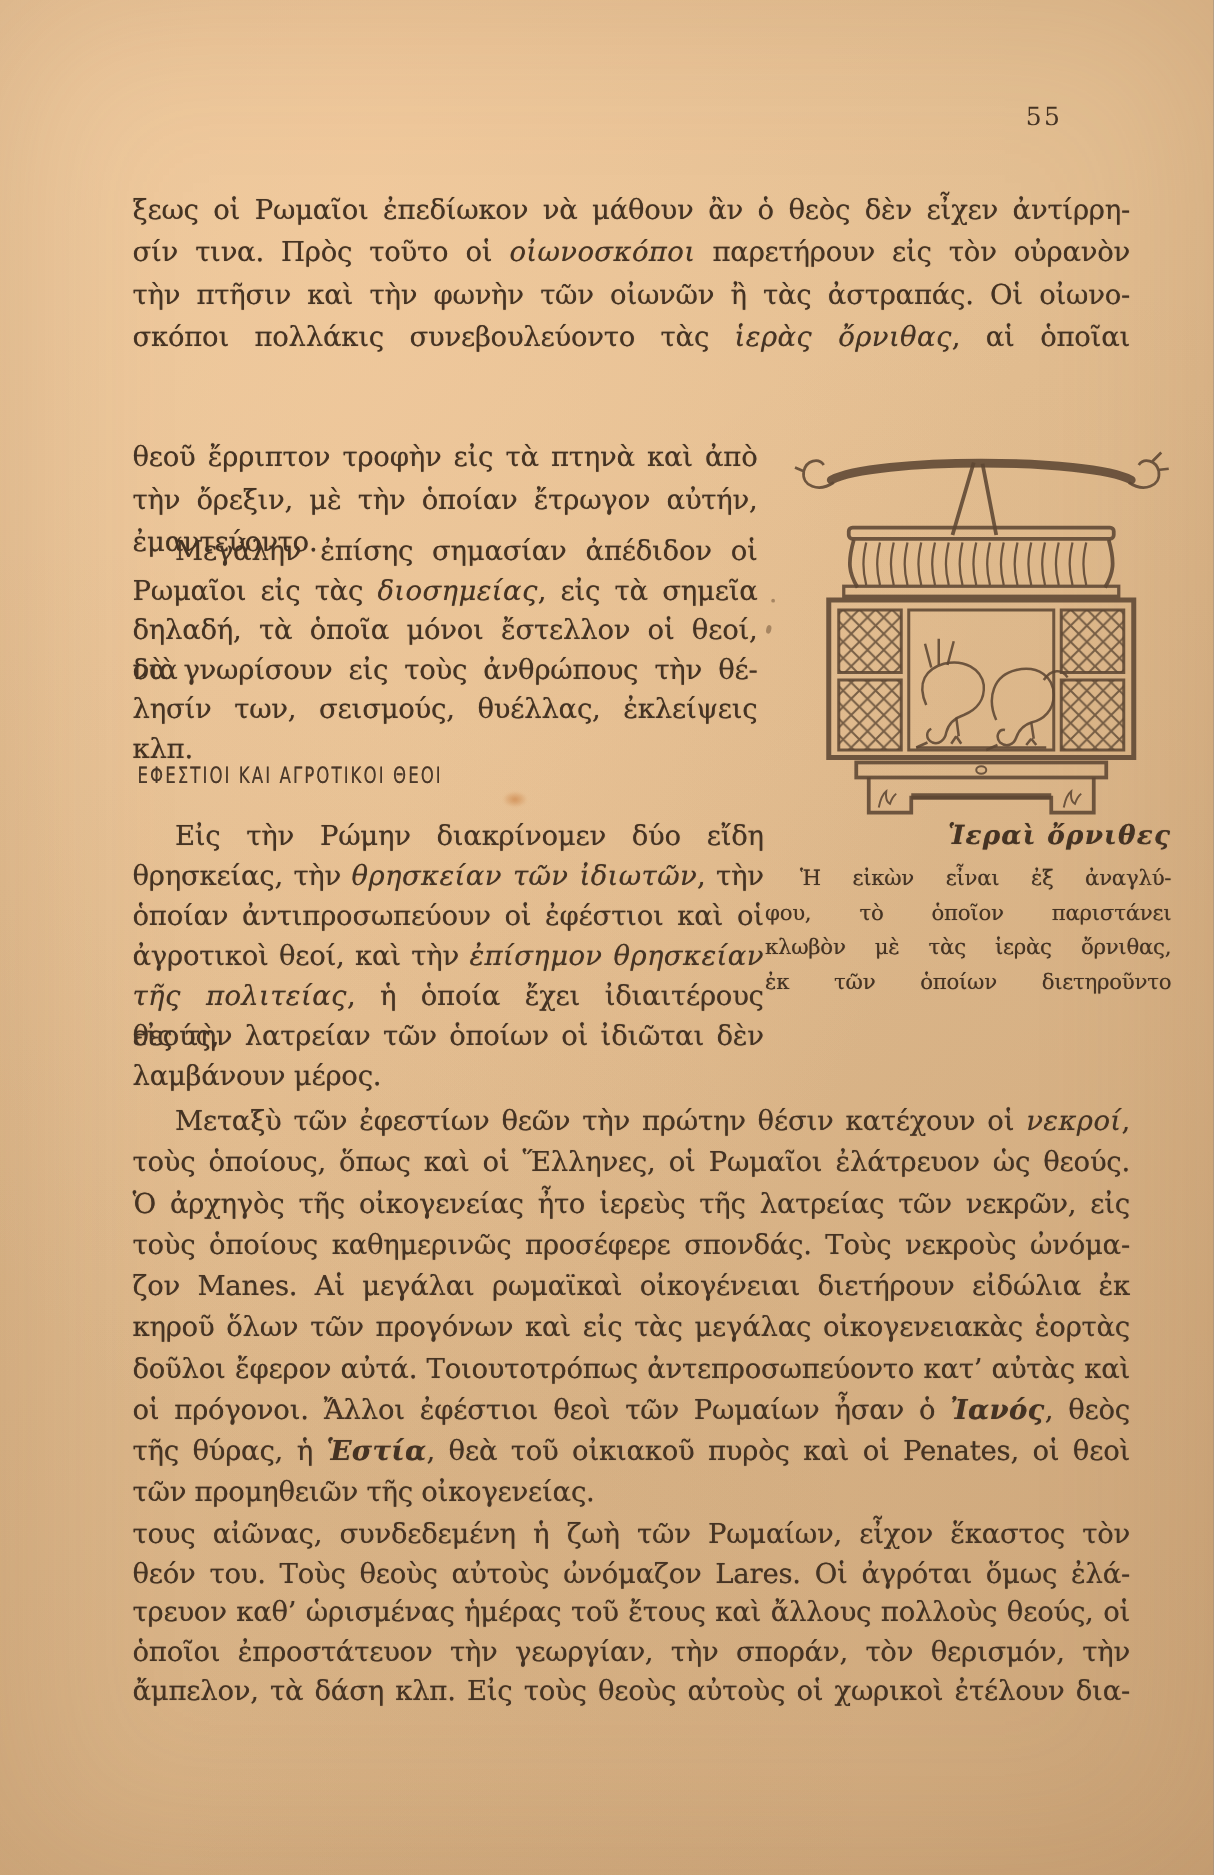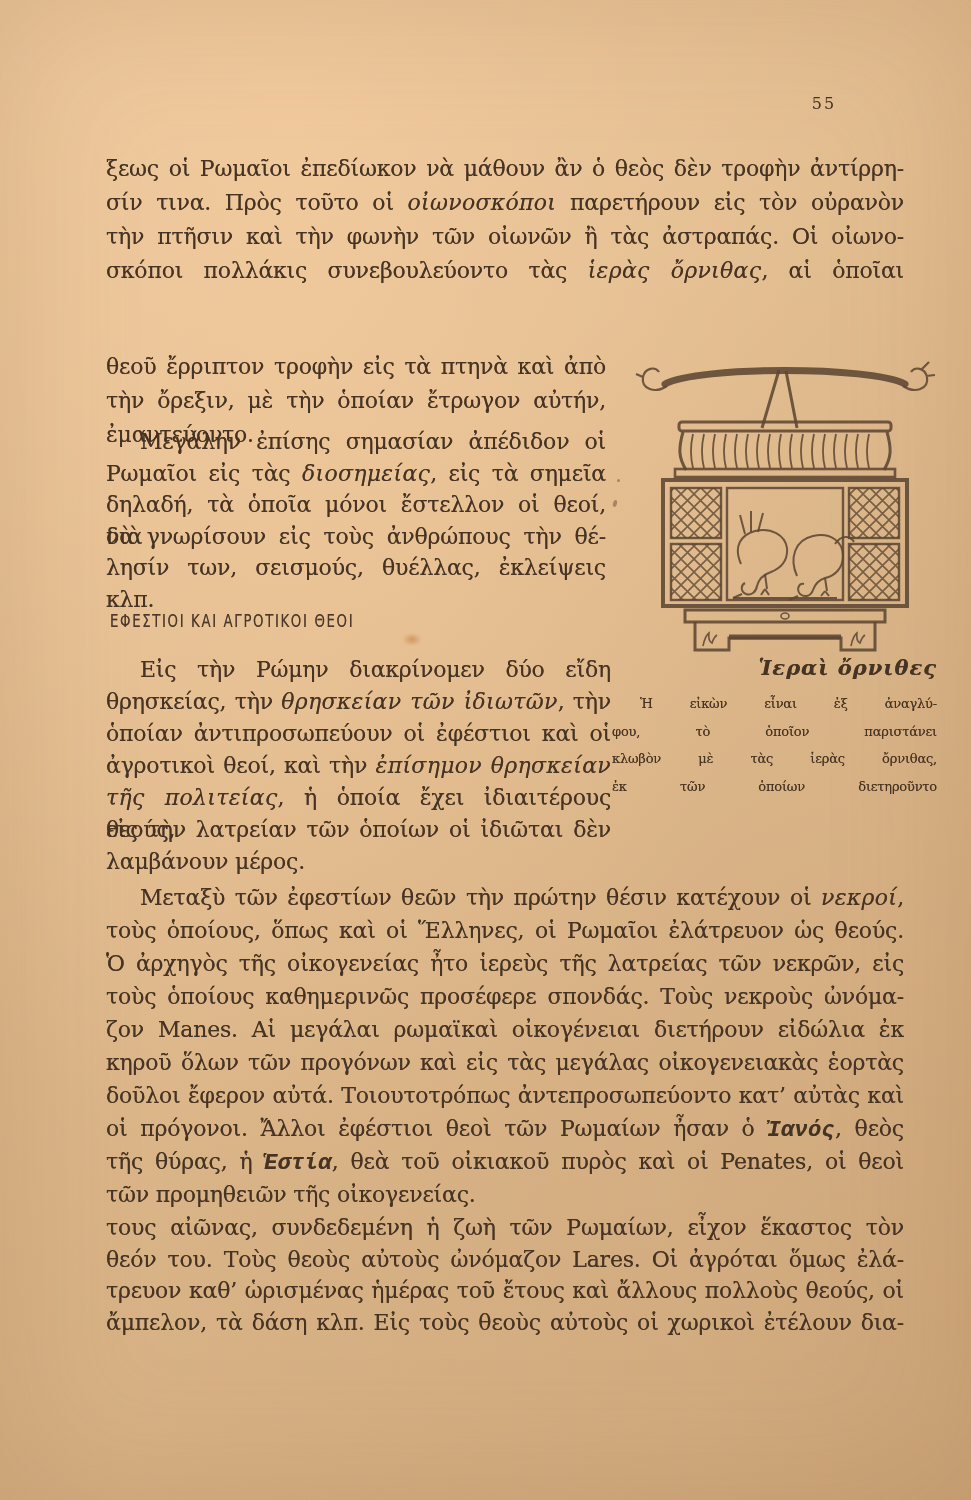--- a/index.html
+++ b/index.html
@@ -14,34 +14,34 @@
       linear-gradient(135deg,#eac89d 0%,#e2bd90 45%,#dab487 100%);
     box-shadow: inset 0 0 140px rgba(140,95,55,.22);
   }
   .blk { position:absolute; font-size:22px; letter-spacing:-0.2px; }
   .ln  { height:var(--lh,33px); line-height:var(--lh,33px);
          text-align:justify; text-align-last:justify;
          text-shadow:0 0 .6px rgba(69,51,35,.65); white-space:normal; }
   .ln.end { text-align-last:left; }
   .ln.ind { text-indent:34px; }
   em { font-style:italic; letter-spacing:.3px; }
-  em.bi { font-weight:bold;font-family:Liberation Mono, monospace; }
+  em.bi { font-weight:bold; }
 
-  #pagenum  { left:798px; top:94px;  width:52px; font-size:16px; text-align:center; letter-spacing:2px; }
+  #pagenum  { left:798px; top:81px;  width:52px; font-size:20px; text-align:right; letter-spacing:2px; }
   #para1a   { left:106px; top:152px; width:798px; --lh:34px; }
   #para1b   { left:106px; top:322px; width:500px;margin-top:28px; --lh:34px; }
   #para2    { left:106px; top:426px; width:500px; --lh:31.5px; }
   #heading  { left:110px; top:610px; font-family:"DejaVu Sans","Liberation Sans",sans-serif;
               font-size:18px; letter-spacing:2.2px; transform:scaleX(.74); transform-origin:left top;
               color:#4a382a; text-shadow:0 0 .5px rgba(74,56,42,.6); }
   #leftcol  { left:106px; top:654px; width:505px; --lh:32px; }
   #caption-title { left:612px; top:655px; width:325px; text-align:right; font-size:21px;
               font-style:italic; font-weight:bold; letter-spacing:1px;
               text-shadow:0 0 .6px rgba(69,51,35,.65); }
-  #caption  { left:612px; top:690px; width:325px; --lh:27.5px; font-size:13px; }
+  #caption  { left:612px; top:690px; width:325px; --lh:27.5px; font-size:17px; }
   #caption .ln.ind { text-indent:28px; }
   #para3    { left:106px; top:881px; width:798px; --lh:33px; }
   #para4    { left:106px; top:1212px; width:798px; --lh:31.5px; }
   #figure   { left:626px; top:338px; width:318px; height:316px; }
   #figure svg { width:100%; height:100%; }
   .wood { stroke:#5d4733; fill:none; stroke-opacity:.88; }
 
   .stain-red { position:absolute; left:402px; top:633px; width:20px; height:13px;
        border-radius:50%; filter:blur(1px); opacity:.55;
        background:radial-gradient(var(--stain,#c3702f), rgba(195,112,47,0) 70%); }
@@ -50,21 +50,21 @@
   .s2 { left:617px; top:479px; width:3px; height:3px; }
 </style>
 </head>
 <body>
 
 <div class="page">
 
   <div class="blk" id="pagenum">55</div>
 
   <div class="blk" id="para1a">
-    <div class="ln">ξεως οἱ Ρωμαῖοι ἐπεδίωκον νὰ μάθουν ἂν ὁ θεὸς δὲν τροφὴν ἀντίρρη-</div>
+    <div class="ln">ξεως οἱ Ρωμαῖοι ἐπεδίωκον νὰ μάθουν ἂν ὁ θεὸς δὲν εἶχεν ἀντίρρη-</div>
     <div class="ln"><span>σίν τινα. Πρὸς τοῦτο οἱ </span><em>οἰωνοσκόποι</em><span> παρετήρουν εἰς τὸν οὐρανὸν</span></div>
     <div class="ln">τὴν πτῆσιν καὶ τὴν φωνὴν τῶν οἰωνῶν ἢ τὰς ἀστραπάς. Οἱ οἰωνο-</div>
     <div class="ln"><span>σκόποι πολλάκις συνεβουλεύοντο τὰς </span><em>ἱερὰς ὄρνιθας</em><span>, αἱ ὁποῖαι</span></div>
   </div>
 
   <div class="blk" id="para1b">
     <div class="ln">θεοῦ ἔρριπτον τροφὴν εἰς τὰ πτηνὰ καὶ ἀπὸ</div>
     <div class="ln">τὴν ὄρεξιν, μὲ τὴν ὁποίαν ἔτρωγον αὐτήν,</div>
     <div class="ln end">ἐμαντεύοντο.</div>
   </div>
@@ -156,19 +156,20 @@
     <div class="ln">δοῦλοι ἔφερον αὐτά. Τοιουτοτρόπως ἀντεπροσωπεύοντο κατ’ αὐτὰς καὶ</div>
     <div class="ln"><span>οἱ πρόγονοι. Ἄλλοι ἐφέστιοι θεοὶ τῶν Ρωμαίων ἦσαν ὁ </span><em class="bi">Ἰανός</em><span>, θεὸς</span></div>
     <div class="ln"><span>τῆς θύρας, ἡ </span><em class="bi">Ἑστία</em><span>, θεὰ τοῦ οἰκιακοῦ πυρὸς καὶ οἱ Penates, οἱ θεοὶ</span></div>
     <div class="ln end">τῶν προμηθειῶν τῆς οἰκογενείας.</div>
   </div>
 
   <div class="blk" id="para4">
     <div class="ln">τους αἰῶνας, συνδεδεμένη ἡ ζωὴ τῶν Ρωμαίων, εἶχον ἕκαστος τὸν</div>
     <div class="ln">θεόν του. Τοὺς θεοὺς αὐτοὺς ὠνόμαζον Lares. Οἱ ἀγρόται ὅμως ἐλά-</div>
     <div class="ln">τρευον καθ’ ὡρισμένας ἡμέρας τοῦ ἔτους καὶ ἄλλους πολλοὺς θεούς, οἱ</div>
+    <div class="ln">ὁποῖοι ἐπροστάτευον τὴν γεωργίαν, τὴν σποράν, τὸν θερισμόν, τὴν</div>
     <div class="ln">ἄμπελον, τὰ δάση κλπ. Εἰς τοὺς θεοὺς αὐτοὺς οἱ χωρικοὶ ἐτέλουν δια-</div>
   </div>
 
   <div class="stain-red"></div>
   <div class="speck s1"></div>
   <div class="speck s2"></div>
 </div>
 
 </body></html>

